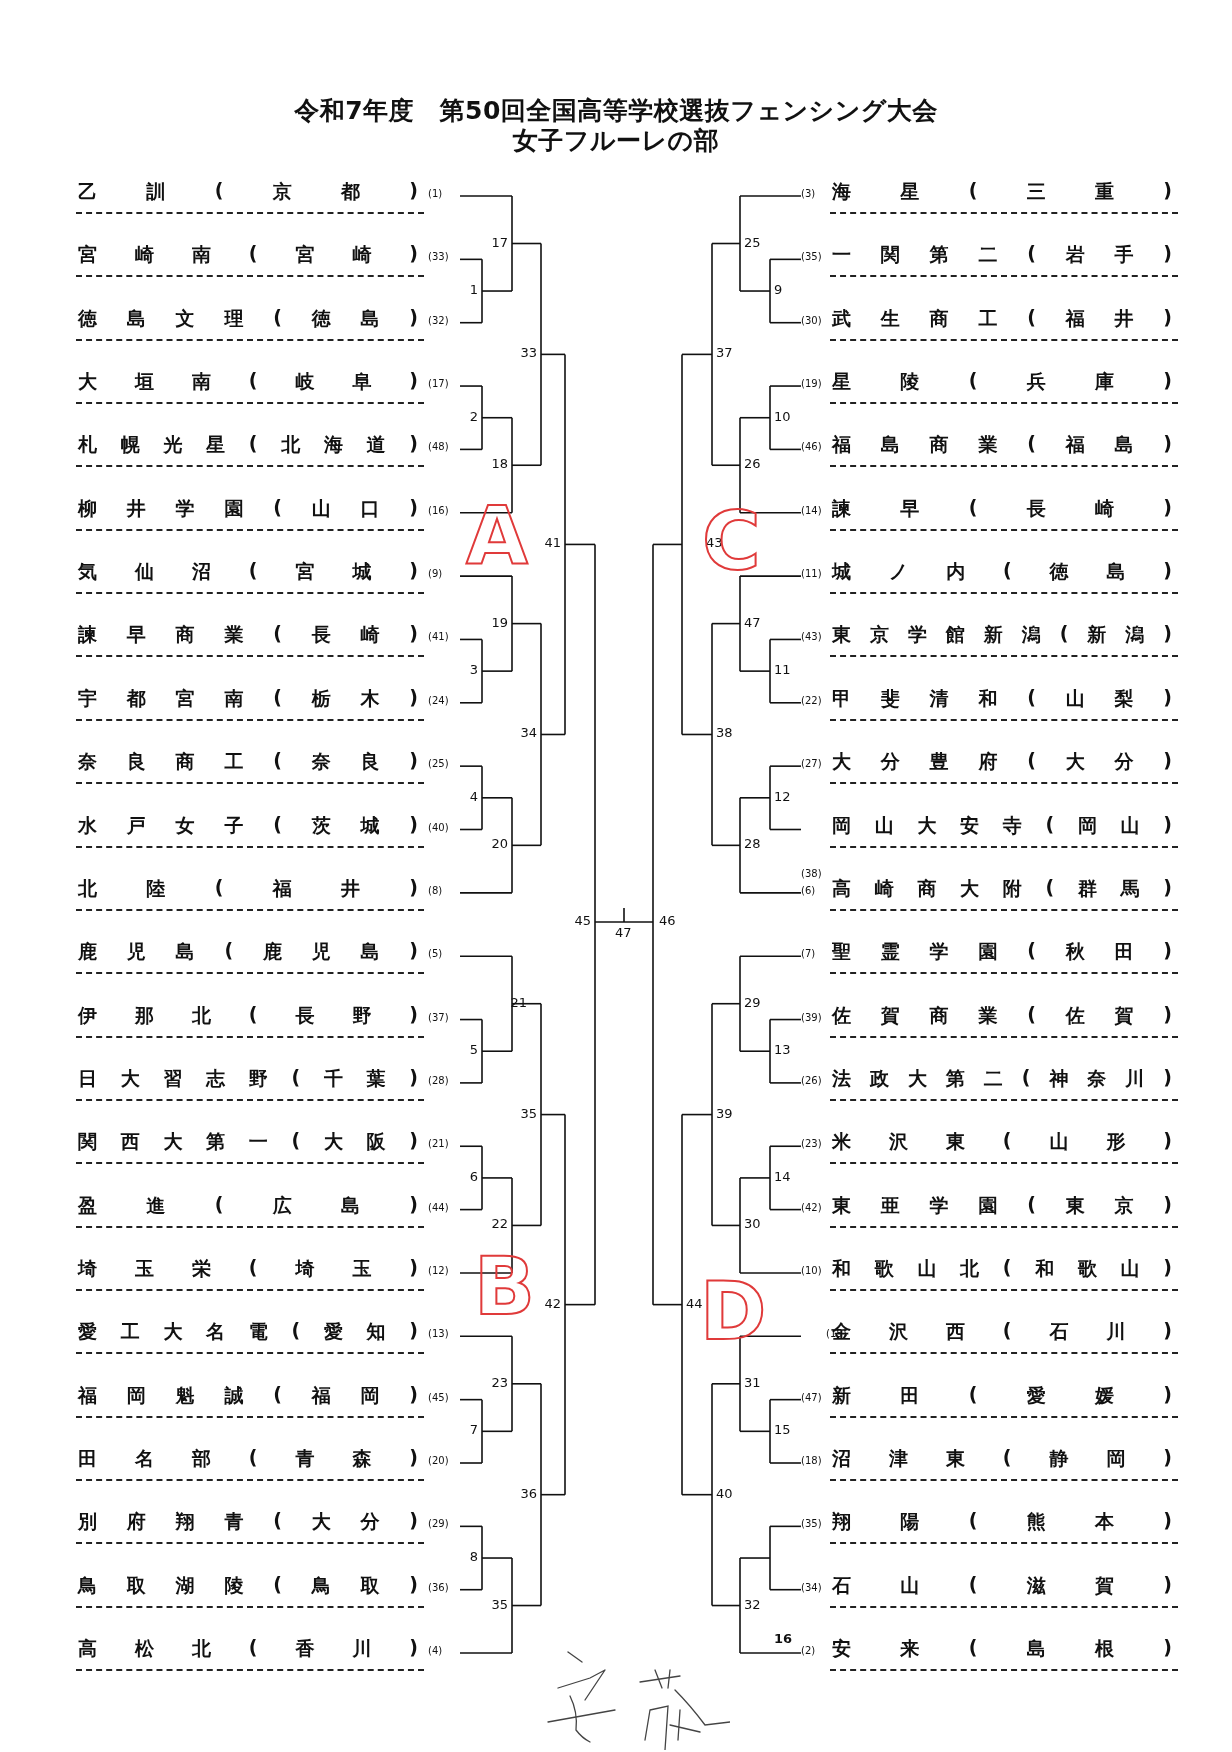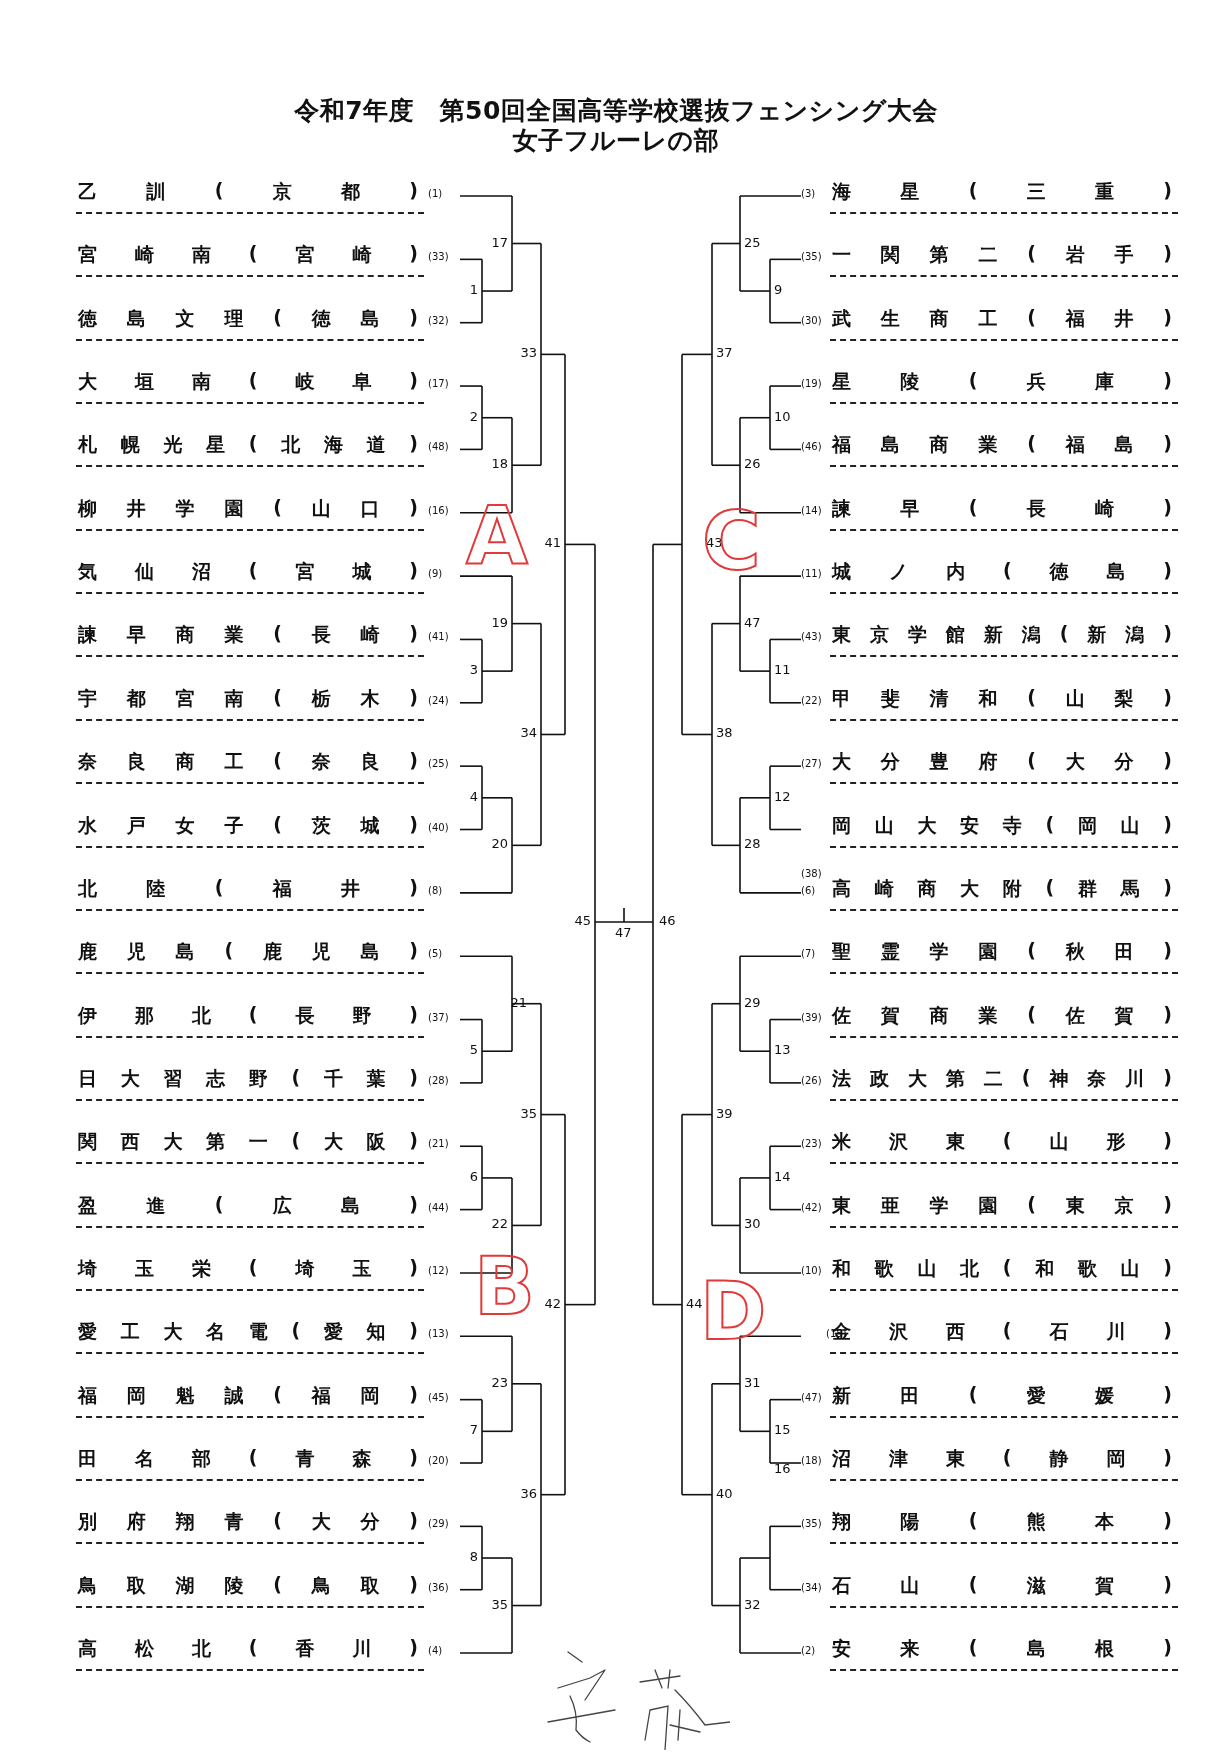--- a/index.html
+++ b/index.html
@@ -808,21 +808,21 @@
     <div class="mnum" style="top: 662.125px; left: 774px;">11</div>
     <div class="mnum" style="top: 614.612px; left: 744px;">47</div>
     <div class="mnum" style="top: 788.825px; left: 774px;">12</div>
     <div class="mnum" style="top: 836.337px; left: 744px;">28</div>
     <div class="mnum" style="top: 1042.22px; left: 774px;">13</div>
     <div class="mnum" style="top: 994.712px; left: 744px;">29</div>
     <div class="mnum" style="top: 1168.92px; left: 774px;">14</div>
     <div class="mnum" style="top: 1216.44px; left: 744px;">30</div>
     <div class="mnum" style="top: 1422.33px; left: 774px;">15</div>
     <div class="mnum" style="top: 1374.81px; left: 744px;">31</div>
-    <div class="mnum" style="top: 1461px; left: 774px;">16</div>
+    <div class="mnum" style="top: 1631px; left: 774px; font-weight: bold;">16</div>
     <div class="mnum" style="top: 1596.54px; left: 744px;">32</div>
     <div class="mnum" style="top: 345.375px; left: 716px;">37</div>
     <div class="mnum" style="top: 725.475px; left: 716px;">38</div>
     <div class="mnum" style="top: 1105.58px; left: 716px;">39</div>
     <div class="mnum" style="top: 1485.67px; left: 716px; text-align: right;">40</div>
     <div class="mnum" style="top: 535.425px; left: 686px; margin-left: 20px;">43</div>
     <div class="mnum" style="top: 1295.62px; left: 686px;">44</div>
     <div class="mnum" style="top: 913px; right: 641px;">45</div>
     <div class="mnum" style="top: 913px; left: 659px;">46</div>
     <div class="mnum" style="top: 925px; left: 615px;">47</div>

